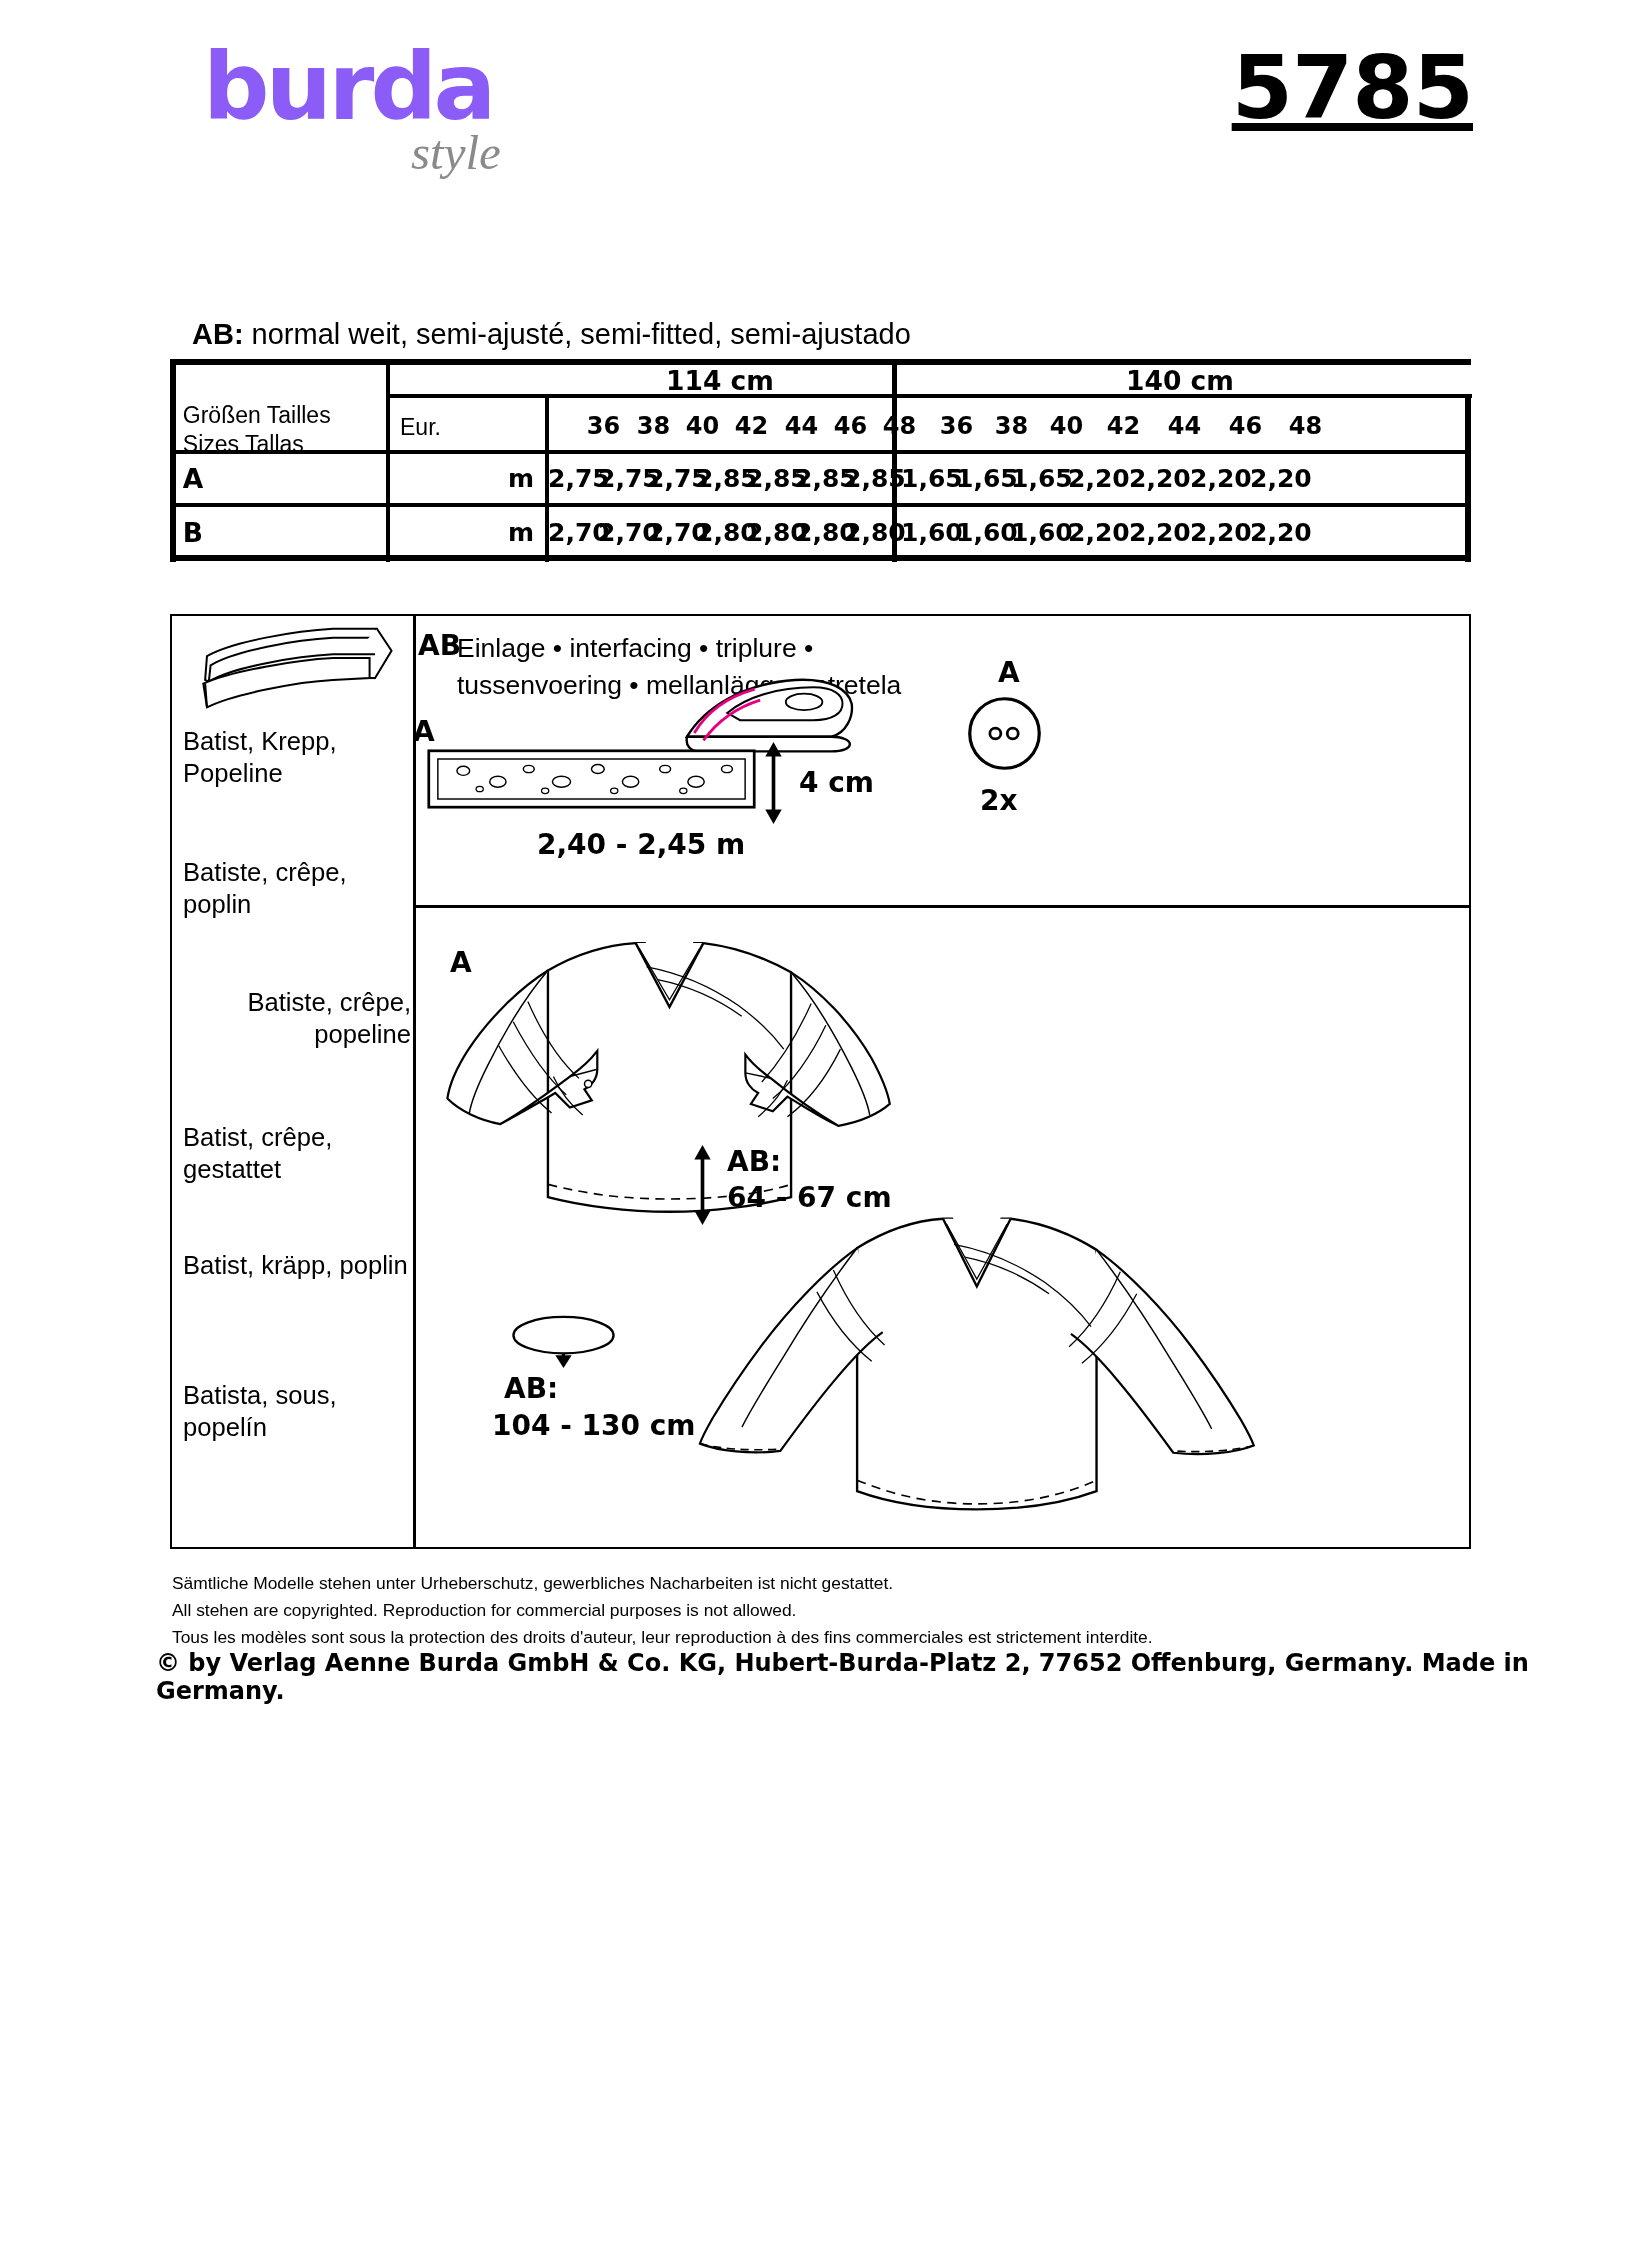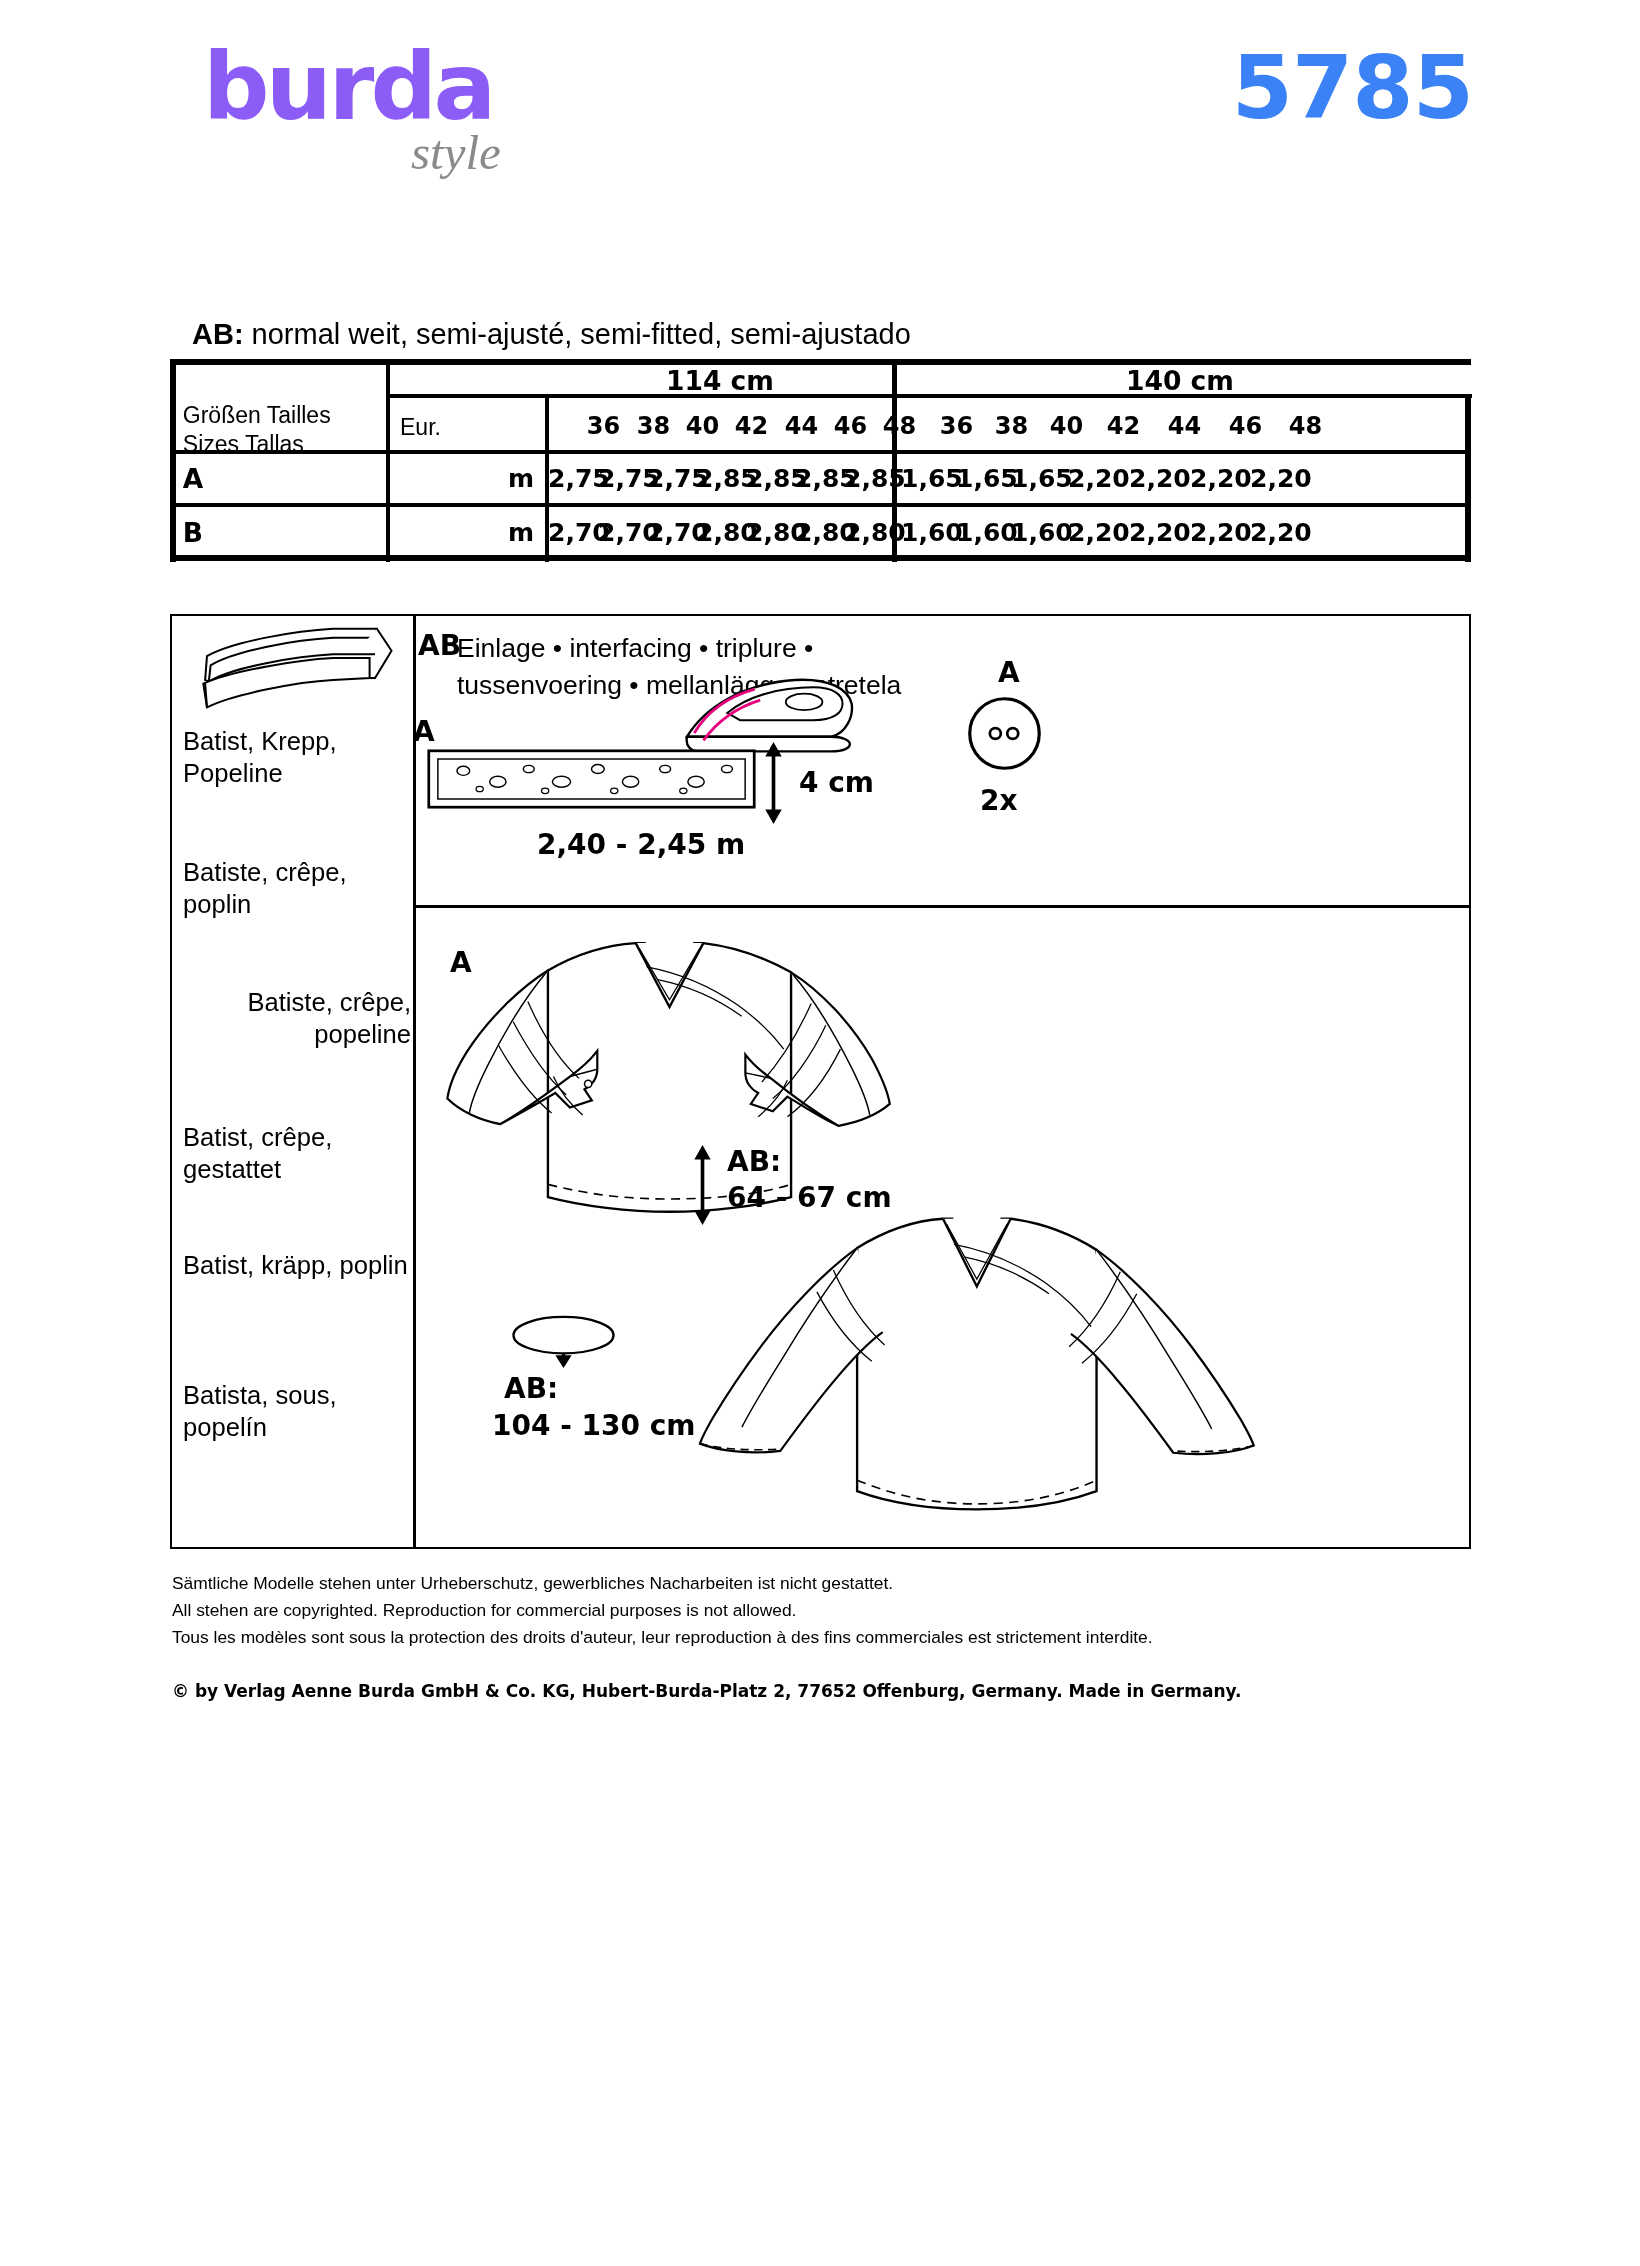--- a/index.html
+++ b/index.html
@@ -52,22 +52,23 @@
     line-height: 1;
   }
   .pattern-number {
     position: absolute;
     right: 167px;
     top: 44px;
     font-family: "DejaVu Sans", sans-serif;
     font-weight: bold;
     font-size: 88px;
     letter-spacing: -0.9px;
-    color: #3b82f6;
+    color: #000000;
     line-height: 1;
+    text-decoration: underline;
   }
 
   
   .title-main {
     position: absolute;
     left: 203px;
     top: 274px;
     font-family: "DejaVu Sans", sans-serif;
     font-weight: bold;
     font-size: 37px;
@@ -197,26 +198,25 @@
     top: 1570px;
     width: 1279px;
   }
   .footer .fl {
     font-size: 17.4px;
     line-height: 1.55;
     color: #000;
   }
   .copyright {
     position: absolute;
-    left: 172px;
+    left: 156px;
     top: 1649px;
-    font-size: 17px;
-    font-weight: bold;
-    font-family: "DejaVu Sans", sans-serif;
-    margin-top: 32px;
+    font-size: 24px;
+    font-weight: bold;
+    font-family: "DejaVu Sans", sans-serif;
   }
 
   svg { display: block; }
   .ill { position: absolute; }
 </style>
 </head>
 <body>
 
 <div class="page">
 

